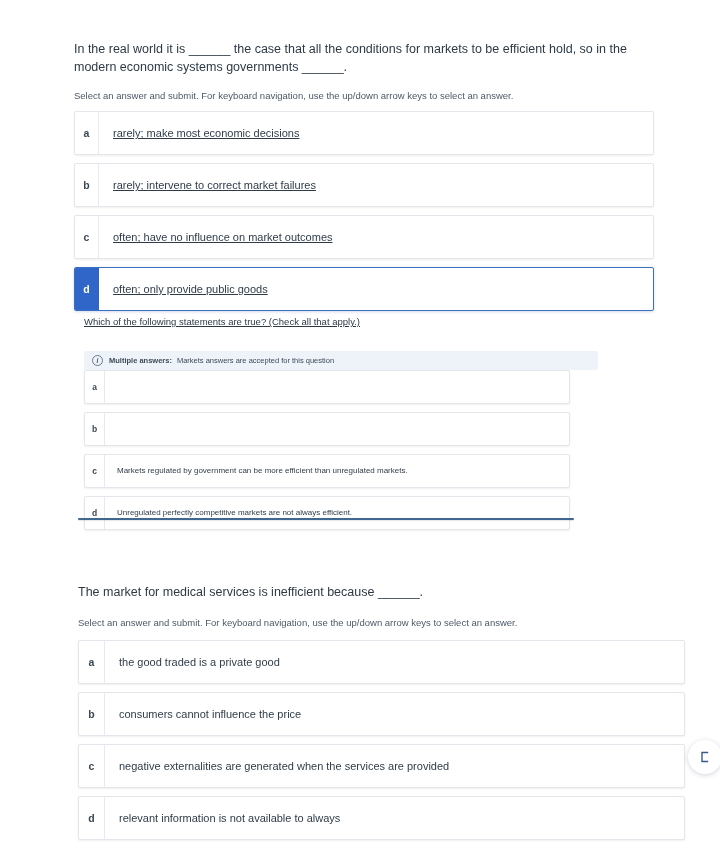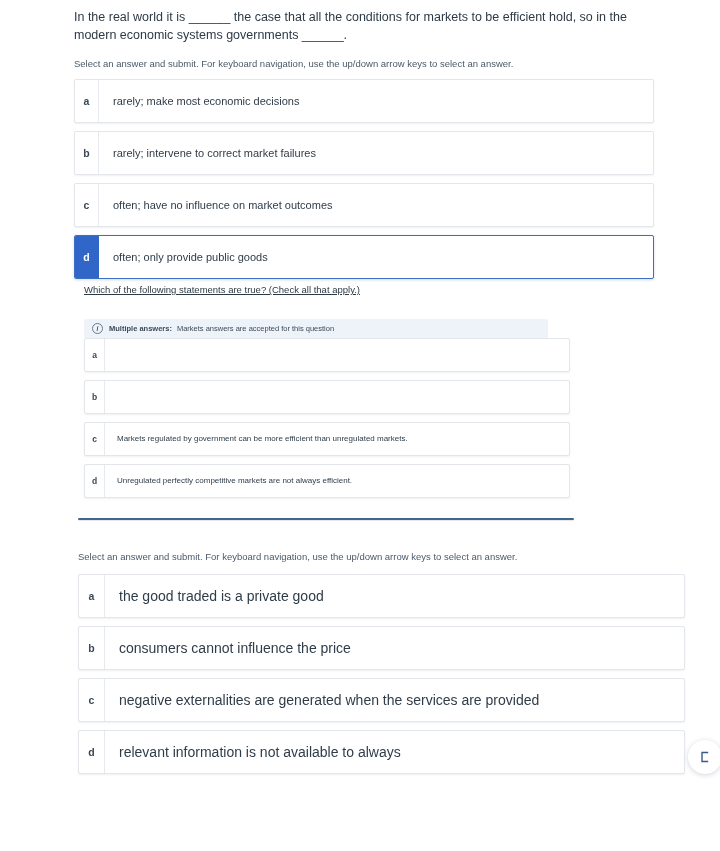--- a/index.html
+++ b/index.html
@@ -19,20 +19,21 @@
   .page {
     position: relative;
     width: 720px;
     height: 851px;
     background: #ffffff;
   }
 
   
   .question {
     position: absolute;
+    margin-top: 32px;
   }
   .q-stem {
     color: #2d3a46;
     line-height: 1.45;
     margin: 0 0 14px 0;
   }
   .q-instructions {
     color: #4b5a68;
     margin: 0 0 10px 0;
   }
@@ -93,40 +94,40 @@
     border-right-color: #2f66c8;
   }
 
   
   #q1 { left: 74px; top: 8px; width: 580px; }
   #q1 .q-stem { font-size: 12.5px; width: 580px; }
   #q1 .q-instructions { font-size: 9.5px; }
   #q1 .options { width: 580px; }
   #q1 .option { height: 42px; }
   #q1 .opt-letter { width: 24px; font-size: 10.5px; }
-  #q1 .opt-text { padding-left: 14px; font-size: 11px; }
+  #q1 .opt-text { padding-left: 14px; font-size: 11px; text-decoration: underline; }
 
   
   #q2 { left: 84px; top: 283px; width: 486px; }
   #q2 .q-stem { font-size: 9.5px; margin-bottom: 22px; text-decoration: underline; }
   #q2 .q-instructions { font-size: 7.5px; margin: 7px 0 8px 0; }
   #q2 .options { width: 486px; }
   #q2 .option { height: 32px; }
   #q2 .opt-letter { width: 20px; font-size: 8.5px; }
   #q2 .opt-text { padding-left: 12px; font-size: 8px; }
 
   .info-banner {
     display: flex;
     align-items: center;
     background: #eef3fa;
     border-radius: 2px;
     height: 19px;
     padding: 0 8px;
     box-sizing: border-box;
-    width: 464px;
+    width: 514px;
     font-size: 7.5px;
     color: #3c4a58;
   }
   .info-icon {
     flex: 0 0 auto;
     width: 9px;
     height: 9px;
     border: 1px solid #6a7a8c;
     border-radius: 50%;
     color: #44535f;
@@ -151,21 +152,21 @@
     box-shadow: 0 1px 1px rgba(0,0,0,0.10);
   }
 
   
   #q3 { left: 78px; top: 551px; width: 607px; }
   #q3 .q-stem { font-size: 12.5px; margin-bottom: 16px; }
   #q3 .q-instructions { font-size: 9.5px; margin-bottom: 12px; }
   #q3 .options { width: 607px; }
   #q3 .option { height: 42px; }
   #q3 .opt-letter { width: 26px; font-size: 10.5px; }
-  #q3 .opt-text { padding-left: 14px; font-size: 14px; }
+  #q3 .opt-text { padding-left: 14px; font-size: 11px; }
 
   
   .floating-widget {
     position: absolute;
     left: 688px;
     top: 740px;
     width: 34px;
     height: 34px;
     border-radius: 50%;
     background: #ffffff;
@@ -228,20 +229,21 @@
       <div class="option">
         <div class="opt-letter">d</div>
         <div class="opt-text">Unregulated perfectly competitive markets are not always efficient.</div>
       </div>
     </div>
   </section>
 
   <div class="section-divider"></div>
 
   <section class="question" id="q3">
+    <p class="q-stem">The market for medical services is inefficient because ______.</p>
     <p class="q-instructions">Select an answer and submit. For keyboard navigation, use the up/down arrow keys to select an answer.</p>
     <div class="options">
       <div class="option">
         <div class="opt-letter">a</div>
         <div class="opt-text">the good traded is a private good</div>
       </div>
       <div class="option">
         <div class="opt-letter">b</div>
         <div class="opt-text">consumers cannot influence the price</div>
       </div>

